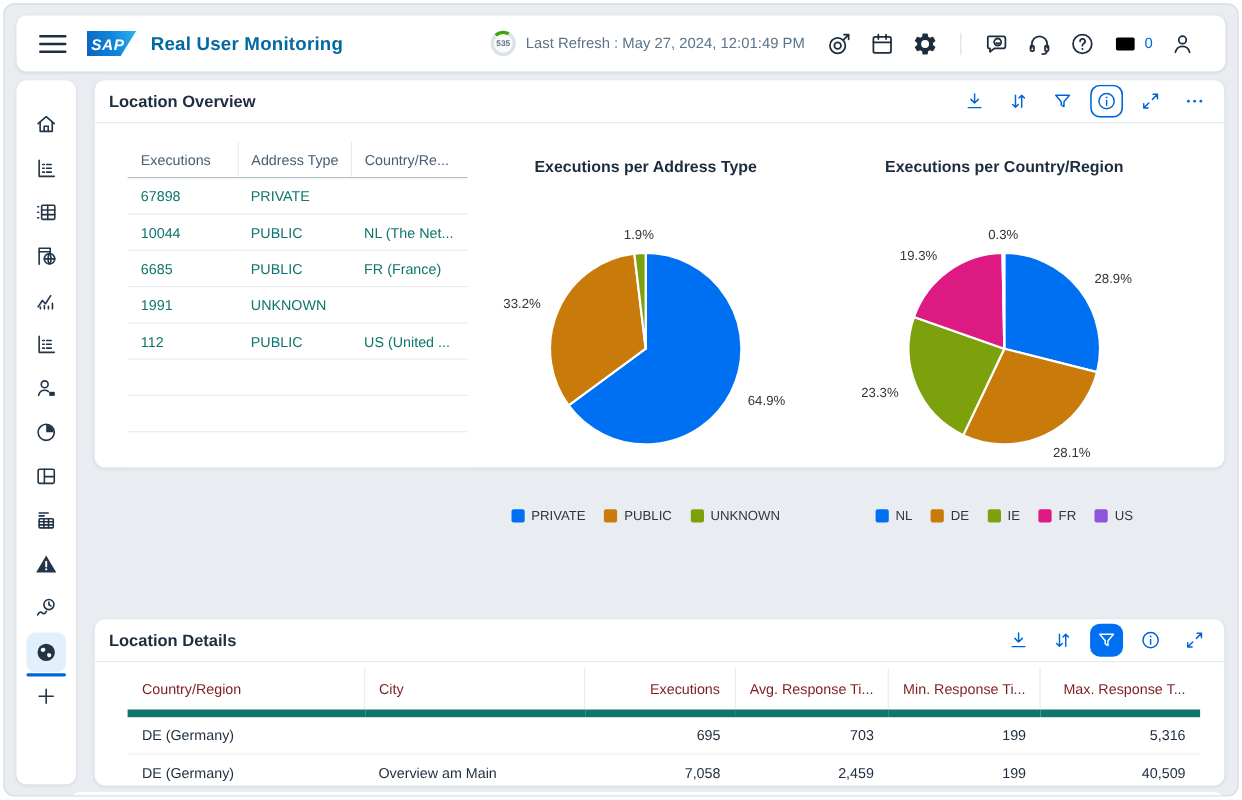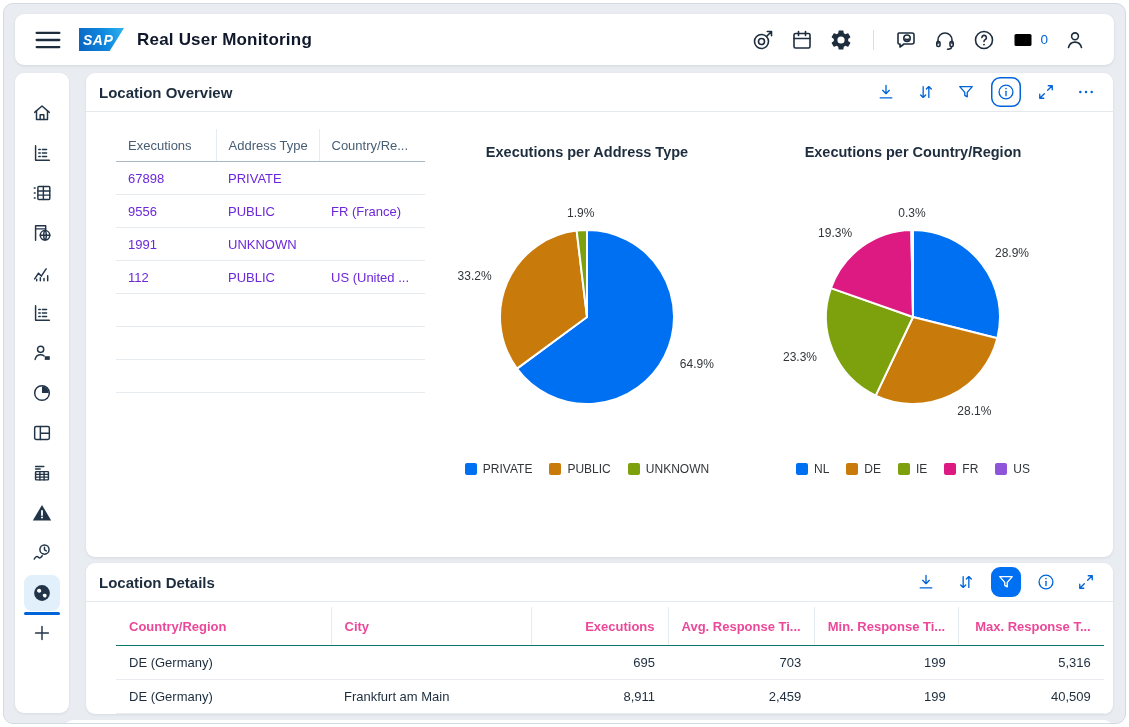--- a/index.html
+++ b/index.html
@@ -8,21 +8,21 @@
        -webkit-font-smoothing:antialiased;color:#1d2d3e;}
   .frame{position:absolute;inset:3px;background:#e9edf2;border:1px solid #d4dae1;border-radius:10px;overflow:hidden;}
 
   
   .header{position:absolute;left:11px;right:11px;top:10px;height:51px;background:#fff;border-radius:9px;
           box-shadow:0 1px 3px rgba(20,30,50,.10);display:flex;align-items:center;text-align:center;}
   .hamburger{width:34px;height:34px;margin-left:16px;display:flex;align-items:center;justify-content:center;color:#1d2d3e;cursor:pointer;}
   .sap-logo{margin-left:14px;width:45px;height:23px;background:linear-gradient(70deg,#0a63c0 0%,#0e86dd 55%,#2fb4f0 100%);
             clip-path:polygon(0 0,100% 0,68% 100%,0 100%);display:flex;align-items:center;color:#fff;
             font-weight:bold;font-style:italic;font-size:14px;padding-left:4px;box-sizing:border-box;letter-spacing:.5px;}
-  .app-title{margin-left:13px;font-size:17px;font-weight:bold;color:#0f172a;letter-spacing:.2px;}
+  .app-title{margin-left:13px;font-size:17px;font-weight:bold;color:#0369a1;letter-spacing:.2px;}
   .refresh-group{position:absolute;left:431px;top:0;height:100%;display:flex;align-items:center;gap:9px;}
   .timer{width:23px;height:23px;border-radius:50%;
          background:conic-gradient(from 318deg,#3fa40e 0 72deg,#dde2e7 72deg 360deg);
          display:flex;align-items:center;justify-content:center;}
   .timer-inner{width:17px;height:17px;border-radius:50%;background:#f8fafb;display:flex;align-items:center;justify-content:center;
                font-size:7.5px;color:#5b738b;font-weight:bold;}
   .refresh-text{font-size:13.5px;color:#5b738b;}
   .header-right{position:absolute;right:0;top:0;height:100%;display:flex;align-items:center;gap:15px;padding-right:27px;}
   .h-icon{width:24px;height:24px;color:#1d2d3e;display:flex;align-items:center;justify-content:center;cursor:pointer;}
   .h-icon.blue{color:#0064d9;}
@@ -35,56 +35,56 @@
            box-shadow:0 1px 3px rgba(20,30,50,.08);display:flex;flex-direction:column;align-items:center;
            padding-top:22px;gap:4px;box-sizing:border-box;}
   .side-item{width:36px;height:36px;border-radius:8px;display:flex;align-items:center;justify-content:center;
              color:#223548;cursor:pointer;position:relative;flex:0 0 36px;}
   .side-item .icon{width:22px;height:22px;}
   .side-item.selected{background:#e2f0fc;}
   .side-item.selected::after{content:"";position:absolute;left:0;right:0;bottom:-4px;height:3px;border-radius:2px;background:#0064d9;}
 
   
   .card{position:absolute;background:#fff;border-radius:9px;box-shadow:0 1px 3px rgba(20,30,50,.09);}
-  .card.overview{left:82px;right:12px;top:69px;height:484px;}
+  .card.overview{left:82px;right:12px;top:69px;height:352px;}
   .card.details{left:82px;right:12px;top:559px;height:151px;overflow:hidden;}
   .card-titlebar{height:38px;display:flex;align-items:center;justify-content:space-between;
                  padding:0 12px 0 13px;border-bottom:1px solid #e4e9ee;}
   .card-title{font-size:15px;font-weight:bold;color:#1d2d3e;}
   .toolbar{display:flex;align-items:center;gap:10px;}
   .tool-btn{width:30px;height:30px;border-radius:9px;display:flex;align-items:center;justify-content:center;
             color:#0064d9;cursor:pointer;}
   .tool-btn .icon{width:20px;height:20px;}
   .tool-btn.focused{box-shadow:inset 0 0 0 1.5px #0064d9;}
   .tool-btn.active{background:#0070f2;color:#fff;}
   .bottom-sliver{position:absolute;left:60px;right:12px;top:716px;height:12px;background:#fff;border-radius:9px 9px 0 0;}
 
   
   .ov-table{position:absolute;left:30px;top:56px;width:309px;border-collapse:collapse;table-layout:fixed;font-size:13px;}
   .ov-table th{font-weight:normal;color:#475e75;text-align:left;height:32px;padding:0 0 0 12px;
                border-bottom:1px solid #aab8c6;border-left:1px solid #e6ebf0;white-space:nowrap;overflow:hidden;}
   .ov-table th:first-child{border-left:none;}
-  .ov-table td{height:32px;padding:0 0 0 12px;color:#6d28d9;border-bottom:1px solid #e6ebf0;white-space:nowrap;overflow:hidden;}
+  .ov-table td{height:32px;padding:0 0 0 12px;color:#0f766e;border-bottom:1px solid #e6ebf0;white-space:nowrap;overflow:hidden;}
   .ov-table tr{cursor:pointer;}
   .ov-table tr.selected td{background:#e3f1fc;box-shadow:inset 0 -2px 0 #0064d9;}
 
   
   .chart-box{position:absolute;width:282px;top:71px;}
   .chart-box.c0{left:360px;}
   .chart-box.c1{left:686px;}
   .chart-title{font-size:14.5px;font-weight:bold;color:#1d2d3e;text-align:center;height:26px;}
   .pie-svg{display:block;}
   .pct-label{font-size:12px;fill:#32363a;}
   .legend{display:flex;justify-content:center;gap:17px;margin-top:42px;}
   .legend-item{display:flex;align-items:center;gap:6px;font-size:12px;color:#32363a;cursor:pointer;}
   .legend-swatch{width:12px;height:12px;border-radius:2px;flex:0 0 12px;}
 
   
   .dt-table{position:absolute;left:30px;top:44px;border-collapse:collapse;table-layout:fixed;font-size:13px;}
-  .dt-table th{font-weight:bold;color:#ec4899;height:38px;padding:0 13px;border-bottom:1px solid #0f766e;
+  .dt-table th{font-weight:normal;color:#7f1d1d;height:38px;padding:0 13px;border-bottom:7px solid #0f766e;
                border-left:1px solid #e6ebf0;white-space:nowrap;overflow:hidden;text-align:left;}
   .dt-table th:first-child{border-left:none;}
   .dt-table th.num{text-align:right;}
   .dt-table td{height:33px;padding:0 13px;color:#1d2d3e;border-bottom:1px solid #e9edf2;white-space:nowrap;overflow:hidden;}
   .dt-table td.num{text-align:right;}
   .dt-table tr{cursor:pointer;}
 
   .icon svg{width:100%;height:100%;fill:none;stroke:currentColor;stroke-width:1.6;stroke-linecap:round;stroke-linejoin:round;}
   .icon{display:inline-flex;}
 </style>
@@ -95,20 +95,26 @@
 
   <div class="header">
     <div class="hamburger icon" id="menu-btn">
         <svg viewBox="0 0 24 24" stroke-width="2">
           <path d="M4 7h16M4 12h16M4 17h16"></path>
         </svg>
       </div>
     <div class="sap-logo">SAP</div>
     <div class="app-title">Real User Monitoring</div>
 
+    <div class="refresh-group">
+      <div class="timer">
+        <div class="timer-inner">535</div>
+      </div>
+      <div class="refresh-text">Last Refresh : May 27, 2024, 12:01:49 PM</div>
+    </div>
 
     <div class="header-right" id="header-right">
         <div class="h-icon">
           <span class="icon" style="width: 24px; height: 24px;">
             <svg viewBox="0 0 24 24">
               <circle cx="10.5" cy="13.5" r="7"></circle>
               <circle cx="10.5" cy="13.5" r="3"></circle>
               <path d="M15.5 8.5 20.5 3.5M20.5 3.5h-4.2M20.5 3.5v4.2"></path>
             </svg>
           </span>
@@ -368,21 +374,26 @@
             <th>Country/Re...</th>
           </tr>
         </thead>
         <tbody>
           <tr>
             <td>67898</td>
             <td>PRIVATE</td>
             <td></td>
           </tr>
           <tr>
-            <td>9556</td>
+            <td>10044</td>
+            <td>PUBLIC</td>
+            <td>NL (The Net...</td>
+          </tr>
+          <tr>
+            <td>6685</td>
             <td>PUBLIC</td>
             <td>FR (France)</td>
           </tr>
           <tr>
             <td>1991</td>
             <td>UNKNOWN</td>
             <td></td>
           </tr>
           <tr>
             <td>112</td>
@@ -539,22 +550,22 @@
           <tr>
             <td>DE (Germany)</td>
             <td></td>
             <td class="num">695</td>
             <td class="num">703</td>
             <td class="num">199</td>
             <td class="num">5,316</td>
           </tr>
           <tr>
             <td>DE (Germany)</td>
-            <td>Frankfurt am Main</td>
-            <td class="num">8,911</td>
+            <td>Overview am Main</td>
+            <td class="num">7,058</td>
             <td class="num">2,459</td>
             <td class="num">199</td>
             <td class="num">40,509</td>
           </tr>
         </tbody>
       </table>
   </div>
 
   <div class="bottom-sliver"></div>
 </div>

